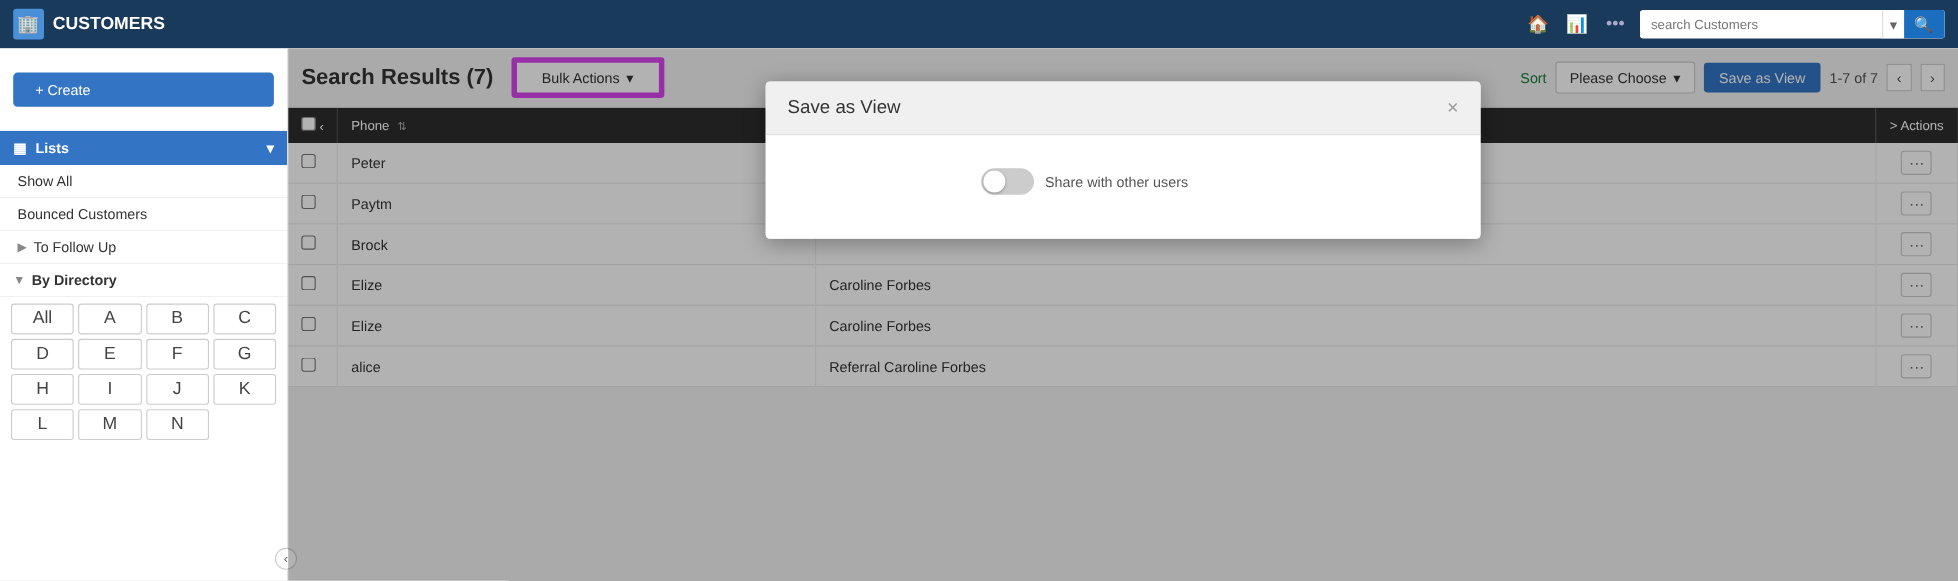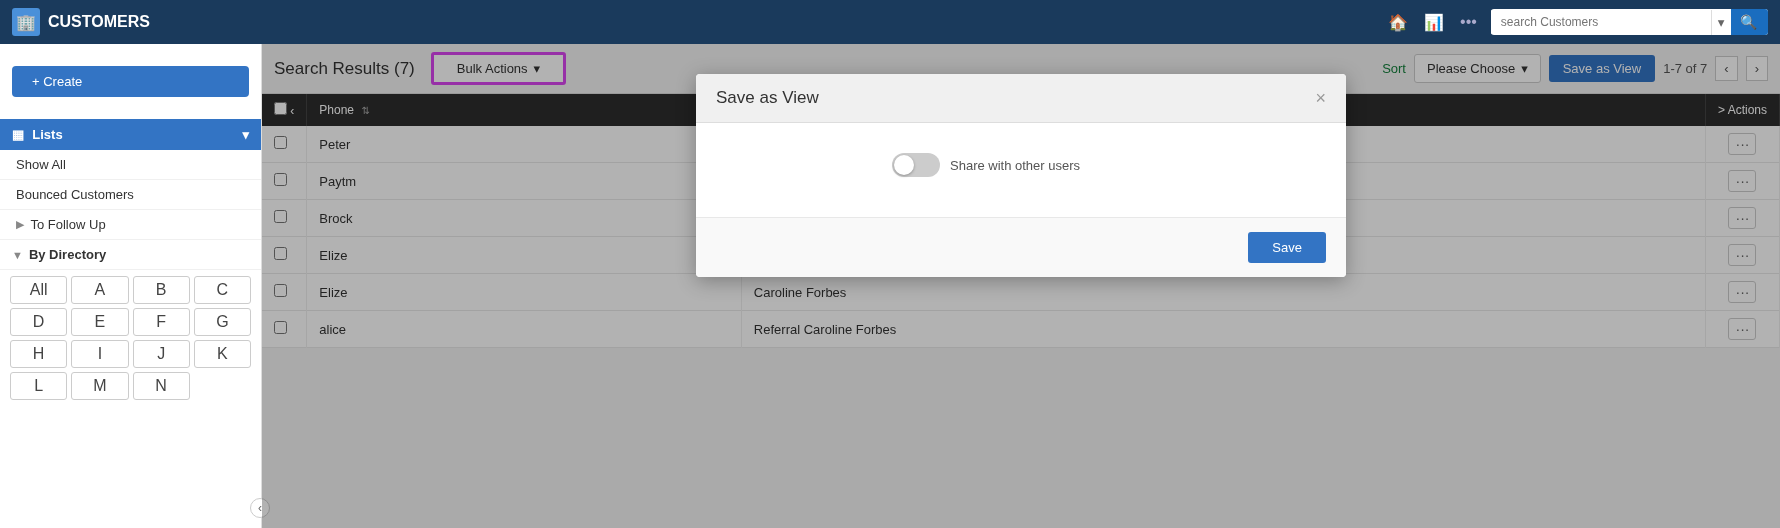--- a/index.html
+++ b/index.html
@@ -185,28 +185,28 @@
     }
     .main-toolbar {
       display: flex;
       align-items: center;
       padding: 8px 12px;
       background: #f4f4f4;
       border-bottom: 1px solid #ddd;
       gap: 8px;
     }
     .search-results-title {
-      font-size: 17px;
-      font-weight: normal;
+      font-size: 20px;
+      font-weight: bold;
       color: #333;
       margin-right: 8px;
     }
     .bulk-actions-btn {
       background: white;
-      border: 3px solid #d946ef;
+      border: 5px solid #d946ef;
       border-radius: 3px;
       padding: 6px 23px;
       cursor: pointer;
       font-size: 13px;
       display: flex;
       align-items: center;
       gap: 6px;
       color: #333;
     }
     .toolbar-spacer { flex: 1; }
@@ -569,21 +569,18 @@
           <button class="modal-close-btn">×</button>
         </div>
         <div class="modal-body">
           <div class="toggle-row">
             <div class="toggle-switch">
               <div class="knob"></div>
             </div>
             <span class="toggle-label">Share with other users</span>
           </div>
         </div>
-        <div class="modal-footer">
-          <button class="modal-save-btn">Save</button>
-        </div>
       </div>
     </div>
   </div>
 
   <div class="sidebar-collapse-btn">‹</div>
 </div>
 
 </body></html>

